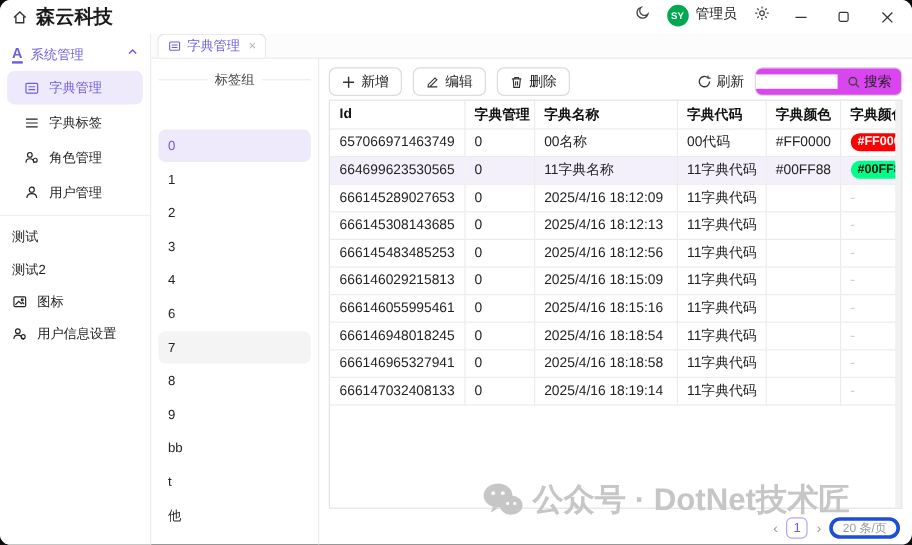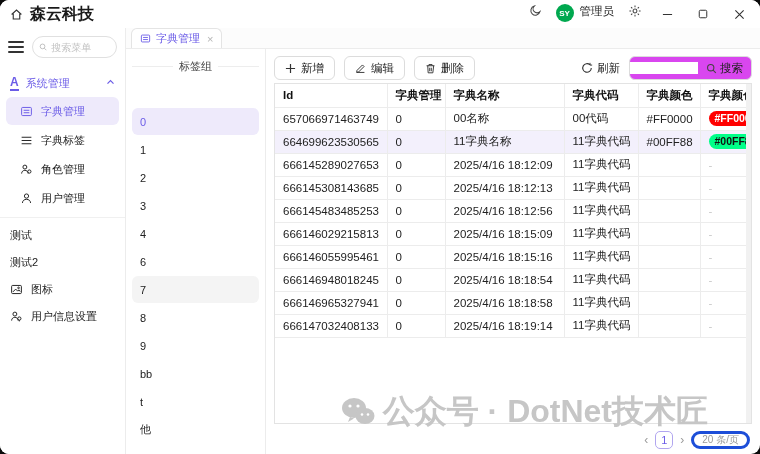--- a/index.html
+++ b/index.html
@@ -73,21 +73,21 @@
   .dash { color:#c9c9c9; }
   .vscroll { position:absolute; top:0; right:0; width:5px; height:100%; background:#f1f1f1; }
 
   
   .pager { position:absolute; bottom:5px; right:10px; display:flex; align-items:center; gap:7px; }
   .pchev { color:#9a9a9a; font-size:12px; }
   .pnum { min-width:18px; height:18px; border:1px solid #b1a6ef; color:#6b5ce7; border-radius:5px; font-size:11px; display:flex; align-items:center; justify-content:center; background:#fff; }
   .psize { height:18px; border:3px solid #1d4ed8; border-radius:10px; font-size:10px; color:#9a9a9a; display:flex; align-items:center; padding:0 8px; background:#fff; }
 
   
-  .watermark { position:absolute; bottom:20px; right:52px; display:flex; align-items:center; gap:8px; color:#c6c6c6; font-size:32px; font-weight:bold; pointer-events:none; white-space:nowrap; }
+  .watermark { position:absolute; bottom:20px; right:52px; display:flex; align-items:center; gap:8px; color:#c6c6c6; font-size:26px; font-weight:bold; pointer-events:none; white-space:nowrap; }
 </style>
 </head>
 <body>
 
 <div class="window">
 
   <div class="titlebar">
     <div class="left">
       <span class="icon-btn">
         <svg width="13" height="13" viewBox="0 0 16 16" fill="none" stroke="#333" stroke-width="1.4">
@@ -124,34 +124,20 @@
         <svg width="11" height="11" viewBox="0 0 12 12">
             <path d="M1.5 1.5 L10.5 10.5 M10.5 1.5 L1.5 10.5" stroke="#333" stroke-width="1.2"></path>
           </svg>
       </span>
     </div>
   </div>
 
   <div class="content">
 
     <div class="sidebar">
-      <div class="side-top">
-        <span class="hamburger">
-            <span></span>
-            <span></span>
-            <span></span>
-          </span>
-        <label class="menu-search">
-          <svg width="10" height="10" viewBox="0 0 14 14" fill="none" stroke="#b9b9b9" stroke-width="1.5">
-              <circle cx="6" cy="6" r="4"></circle>
-              <line x1="9" y1="9" x2="12.5" y2="12.5"></line>
-            </svg>
-          <input placeholder="搜索菜单" style="">
-        </label>
-      </div>
       <div class="menu" id="sidebar-menu">
         <div class="group-header">
           <span class="font-a">A</span>
           <span>系统管理</span>
           <span class="chev">
             <svg width="9" height="9" viewBox="0 0 12 12" fill="none" stroke="#6b5ce7" stroke-width="1.6">
                 <path d="M2 7.5 L6 3.5 L10 7.5"></path>
               </svg>
           </span>
         </div>

